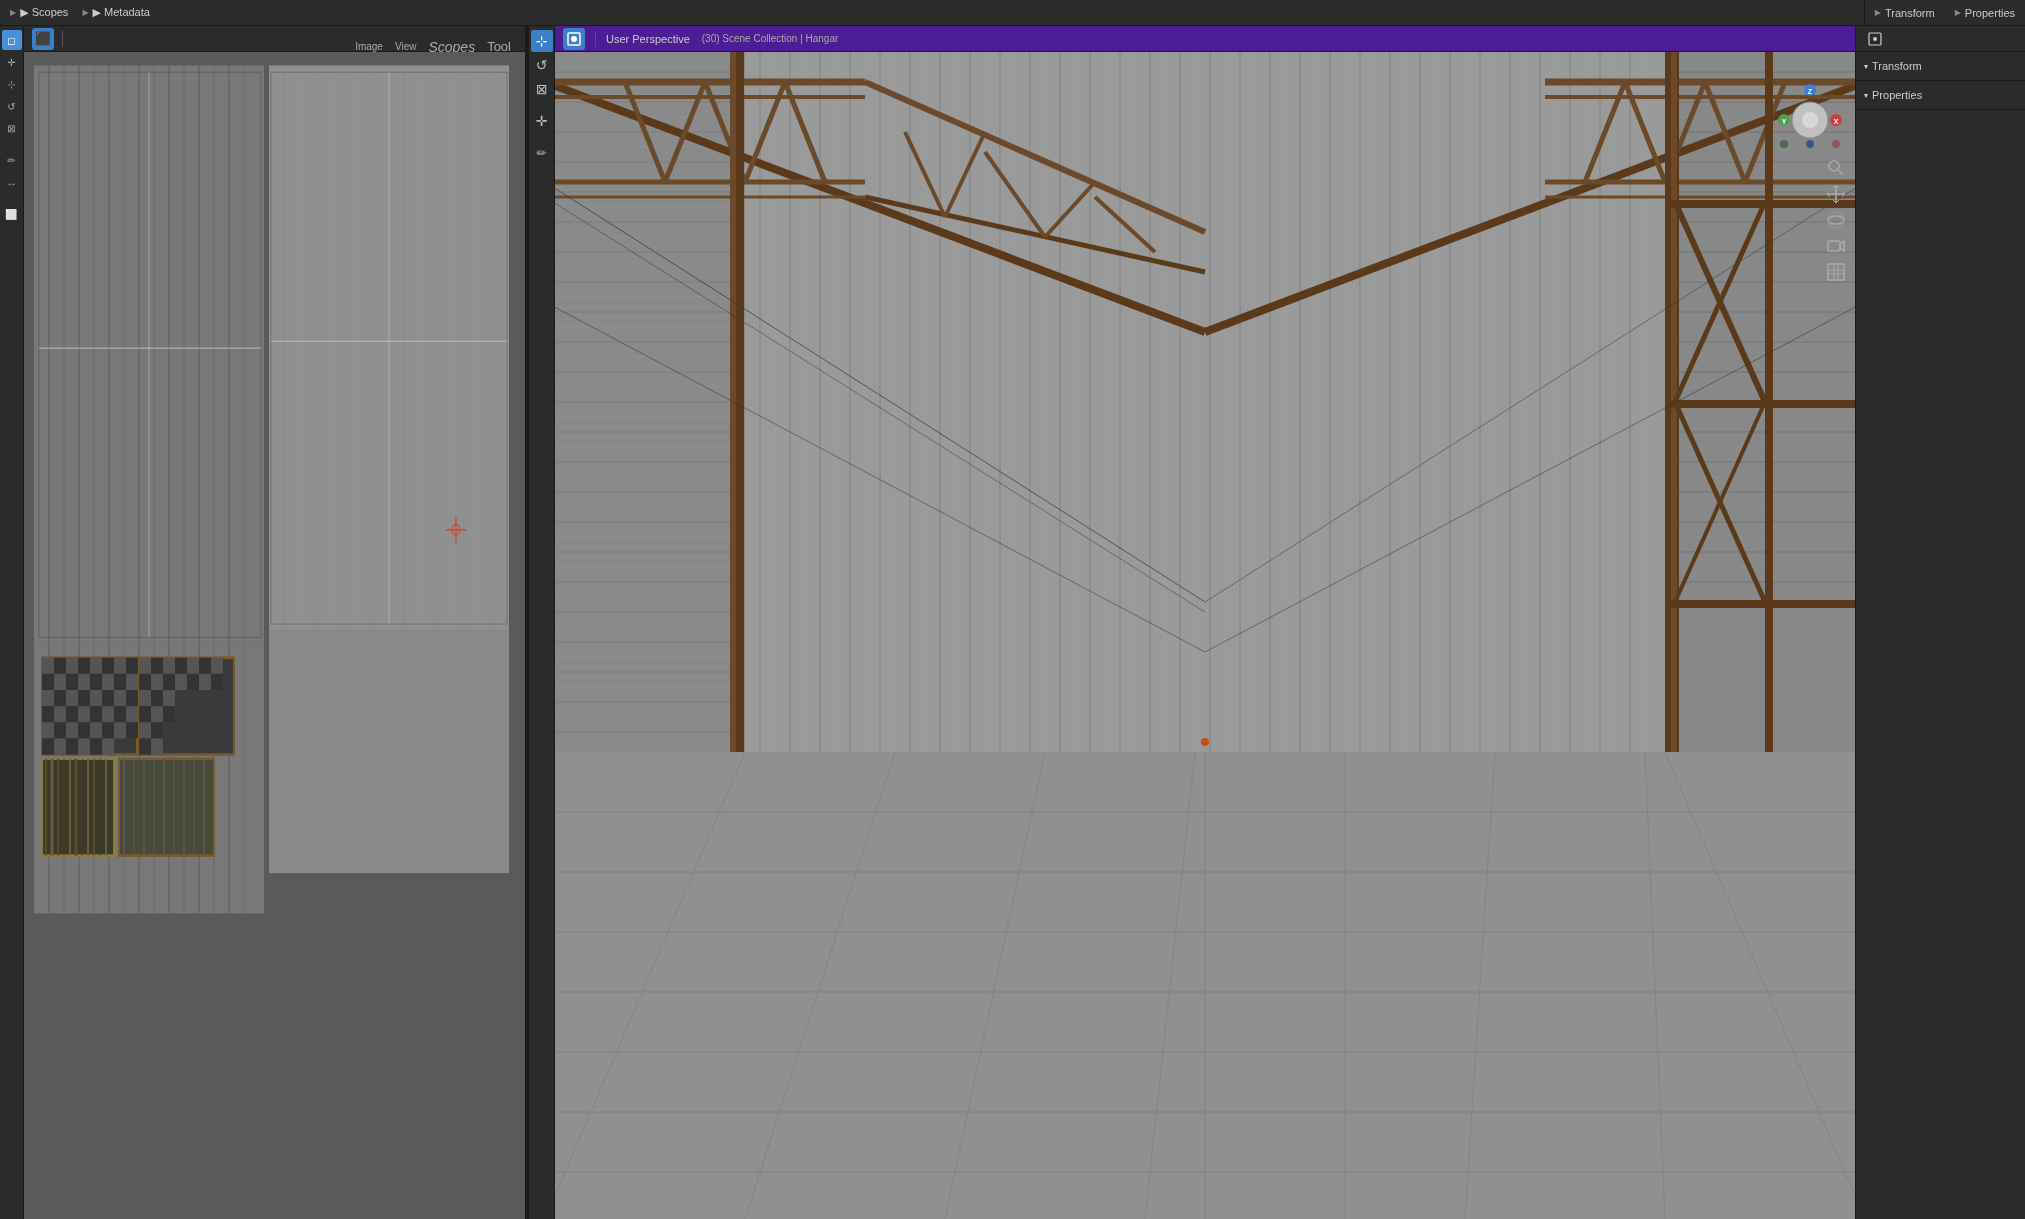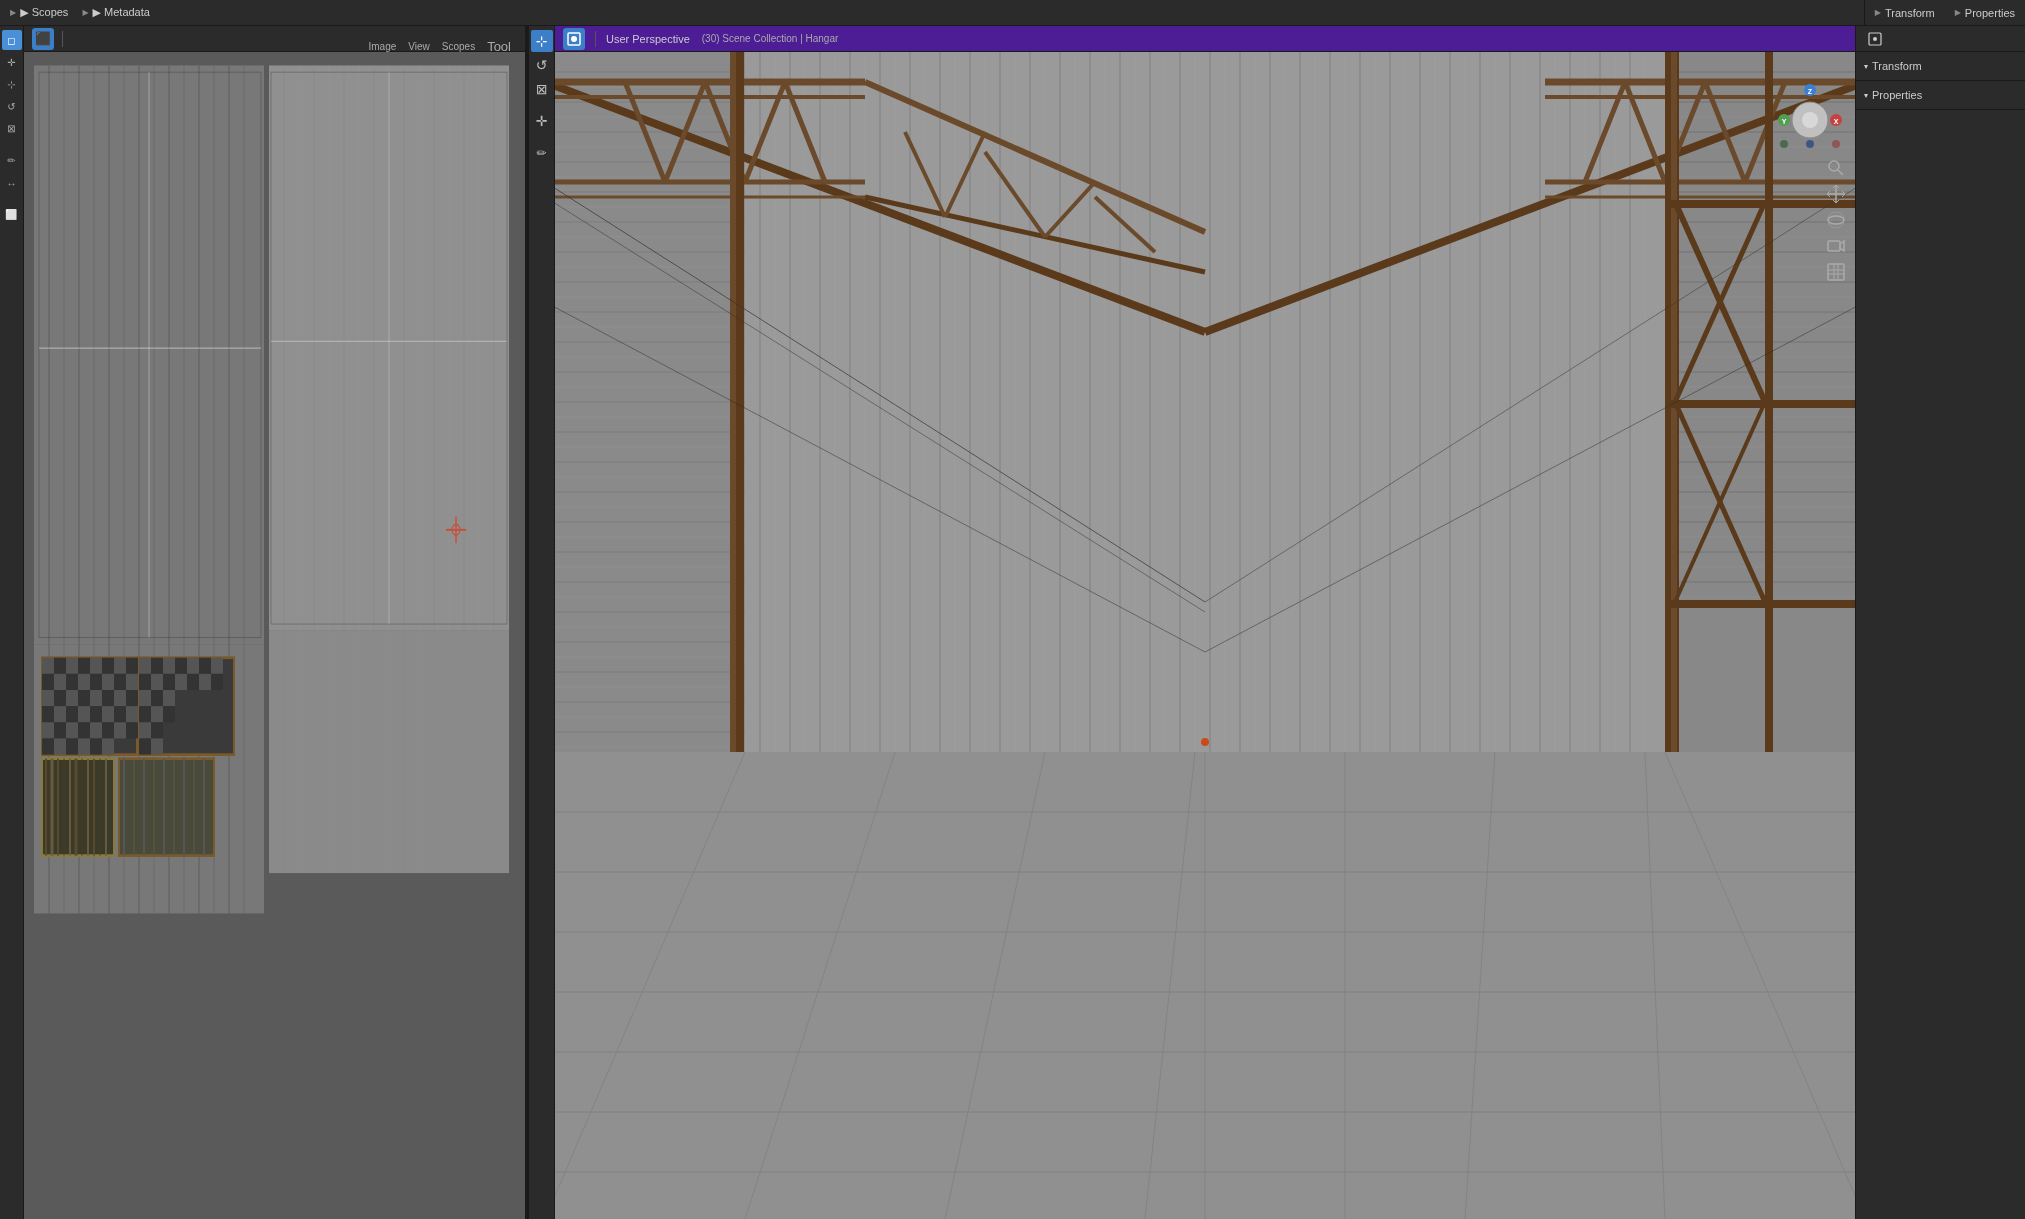--- a/index.html
+++ b/index.html
@@ -323,21 +323,21 @@
   </div>
 
   <div id="uv-toolbar-top">
 
     <div class="vp-tool active" style="background:#3a7fc8; border-radius:3px; color:white; font-size:13px;">⬛</div>
     <div style="width:1px; height:16px; background:#555;"></div>
 
     <div style="position:absolute; right:8px; top:0; height:100%; display:flex; align-items:stretch;margin-top:8px;">
       <div class="panel-label-vert" style="writing-mode:horizontal-tb; transform:none; padding:0 6px; font-size:10px; display:flex; align-items:center; color:#aaa; cursor:pointer;">Image</div>
       <div class="panel-label-vert" style="writing-mode:horizontal-tb; transform:none; padding:0 6px; font-size:10px; display:flex; align-items:center; color:#aaa; cursor:pointer;">View</div>
-      <div class="panel-label-vert" style="writing-mode:horizontal-tb; transform:none; padding:0 6px; font-size:10px; display:flex; align-items:center; color:#aaa; cursor:pointer;">Scopes</div>
+      <div class="panel-label-vert" style="writing-mode:horizontal-tb; transform:none; padding:0 6px; font-size:14px; display:flex; align-items:center; color:#aaa; cursor:pointer;font-style:italic;">Scopes</div>
       <div class="panel-label-vert" style="writing-mode:horizontal-tb; transform:none; padding:0 6px; font-size:13px; display:flex; align-items:center; color:#aaa; cursor:pointer;">Tool</div>
     </div>
   </div>
 
   <div id="uv-canvas">
     <svg id="uv-scene-svg" viewBox="0 0 501 867" preserveAspectRatio="none">
 
       <rect x="0" y="0" width="501" height="867" fill="#5a5a5a"></rect>
 
       <rect x="10" y="10" width="230" height="430" fill="#787878"></rect>

